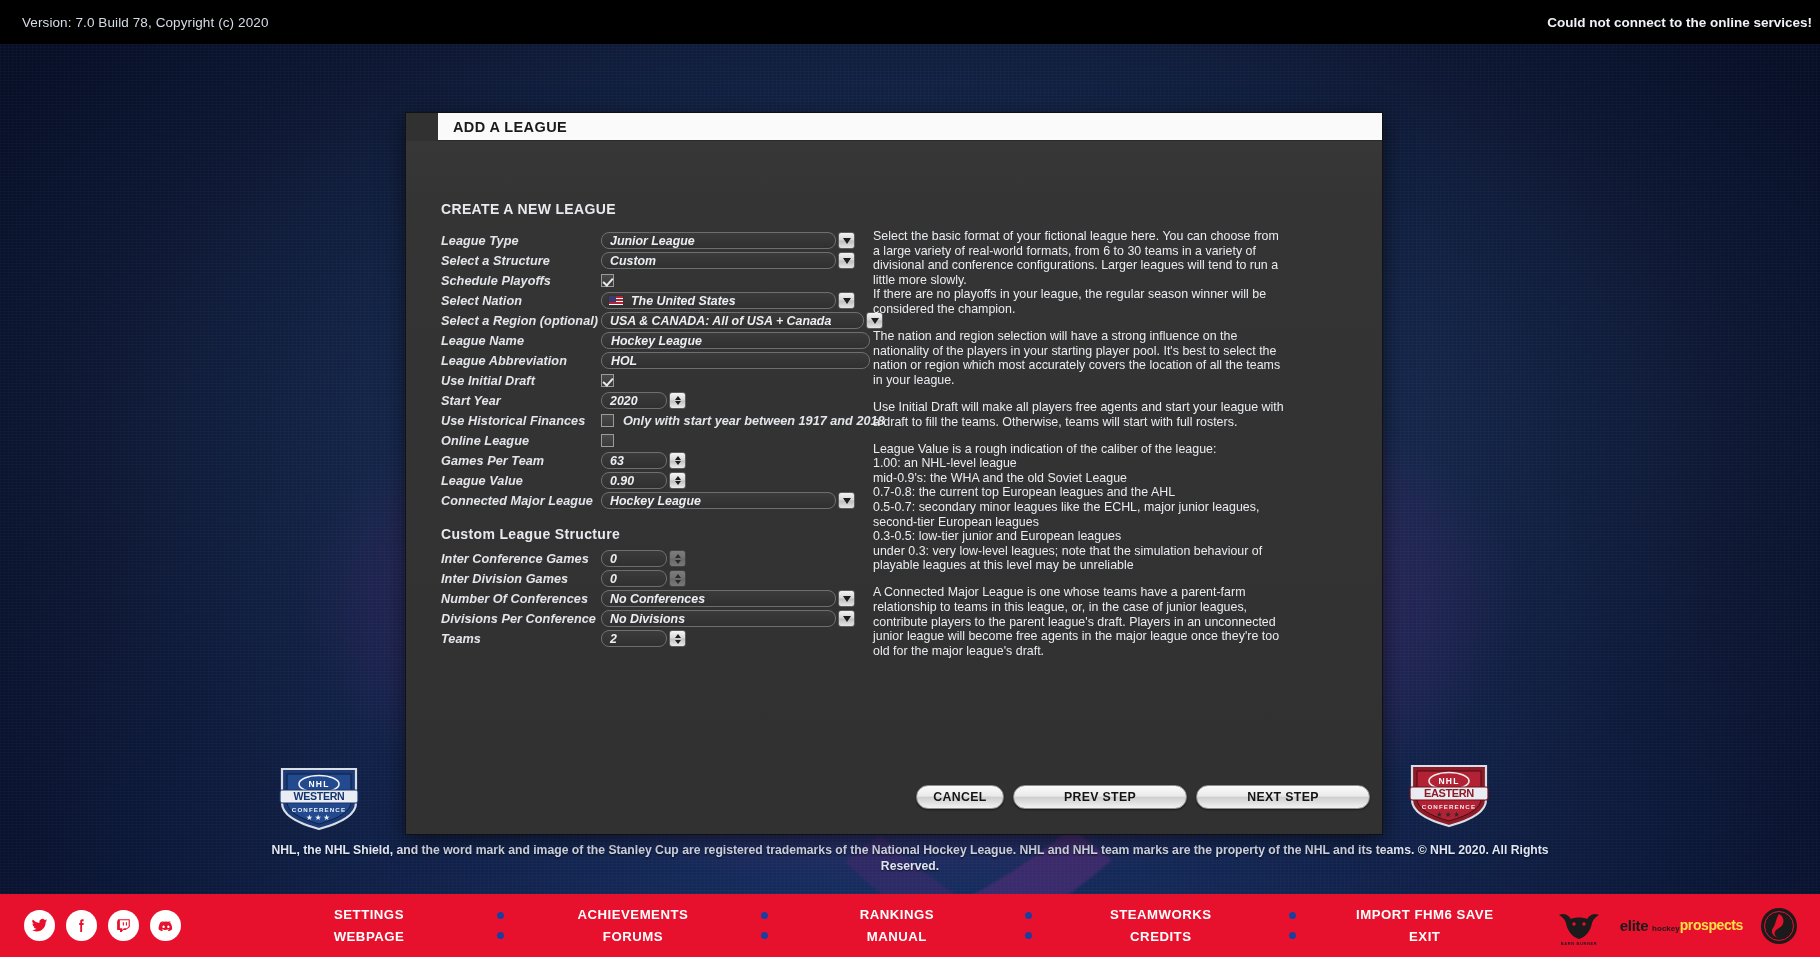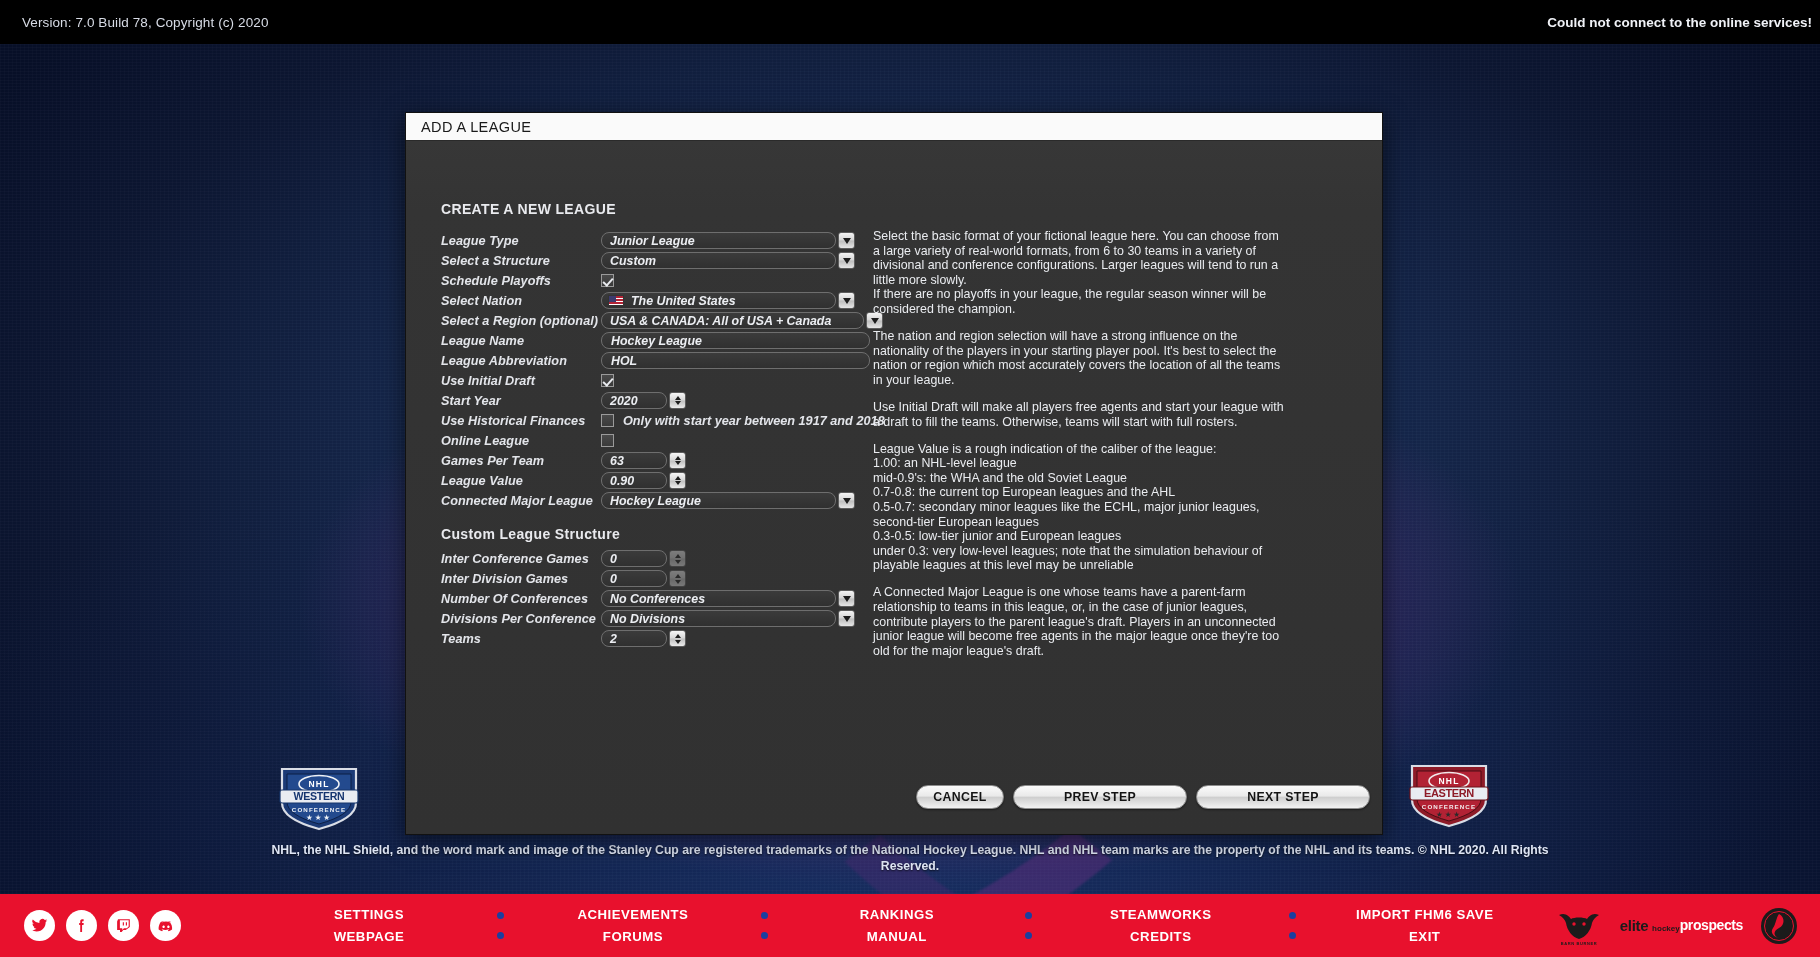--- a/index.html
+++ b/index.html
@@ -78,25 +78,26 @@
     box-shadow: 0 6px 22px rgba(0,0,0,.55);
     z-index: 30;
   }
   #dialog-title {
     height: 28px;
     background: #fafafa;
     background-image: radial-gradient(rgba(0,0,0,0.10) 0.6px, transparent 0.7px);
     background-size: 4px 4px;
     border-bottom: 1px solid #2a2a2a;
     color: #1a1a1a;
-    font-weight: normal;
+    font-weight: bold;
     font-size: 14.5px;
     letter-spacing: .4px;
     display: flex; align-items: center;
     padding-left: 15px;
+    margin-left: 32px;
   }
   #dialog-body {
     position: relative;
     height: calc(100% - 28px);
     background: linear-gradient(180deg, #373737 0%, #343434 10%, #313131 100%);
   }
 
   .section-head {
     position: absolute;
     color: #e9eaee;
@@ -344,21 +345,21 @@
   .dot { width: 7px; height: 7px; border-radius: 50%; background: #1b3fa0; }
 
   #brands {
     display: flex; align-items: center; gap: 17px;
     margin-right: 22px;
   }
   #brands .bl { display: flex; align-items: center; justify-content: center; }
   .ehp-txt { line-height: 1; text-align: left; }
   .ehp-txt .l1 { font-size: 15px; font-weight: bold; color: #1b1b1b; letter-spacing: -.3px; }
   .ehp-txt .l1 .sm { font-size: 8px; letter-spacing: 0; }
-  .ehp-txt .l2 { font-size: 14px; font-weight: bold; color: #ffffff; letter-spacing: -.4px; margin-top: -2px; }
+  .ehp-txt .l2 { font-size: 14px; font-weight: bold; color: #fde047; letter-spacing: -.4px; margin-top: -2px; }
 </style>
 </head>
 <body>
 
 <div id="app">
 
   <div id="rink">
     <div class="arc arc1"></div>
     <div class="arc arc2"></div>
     <div class="arc arc3"></div>

